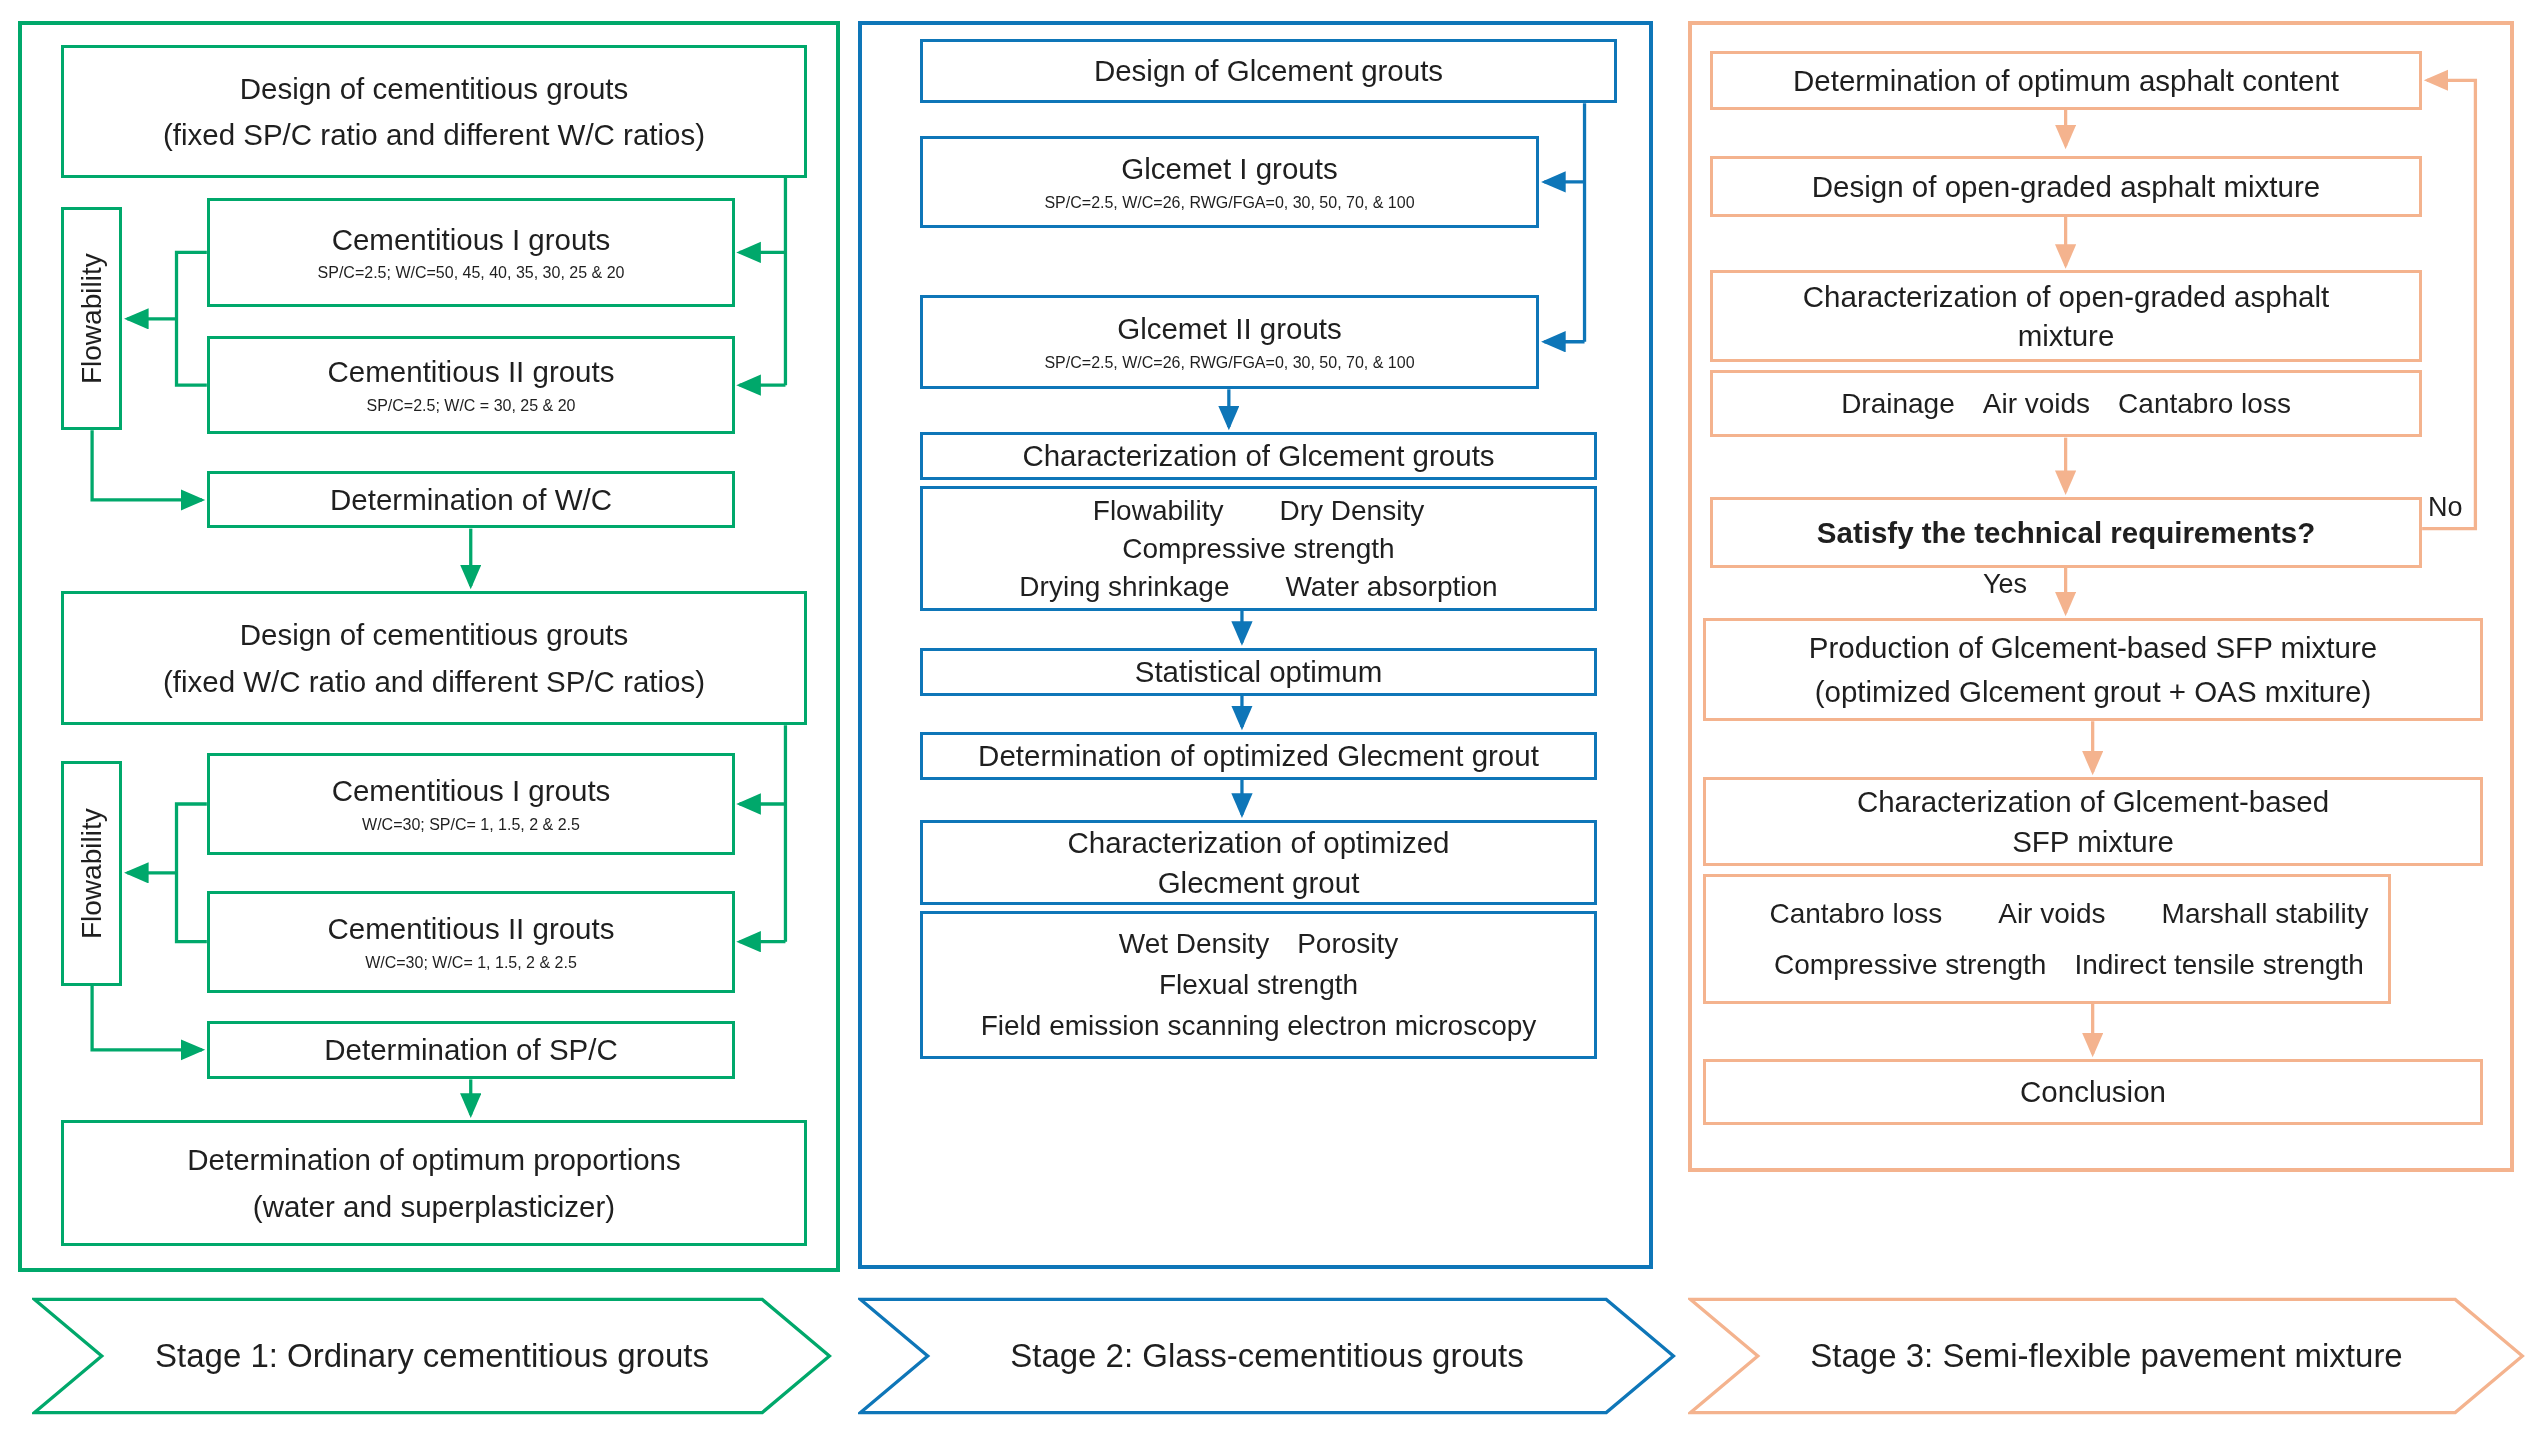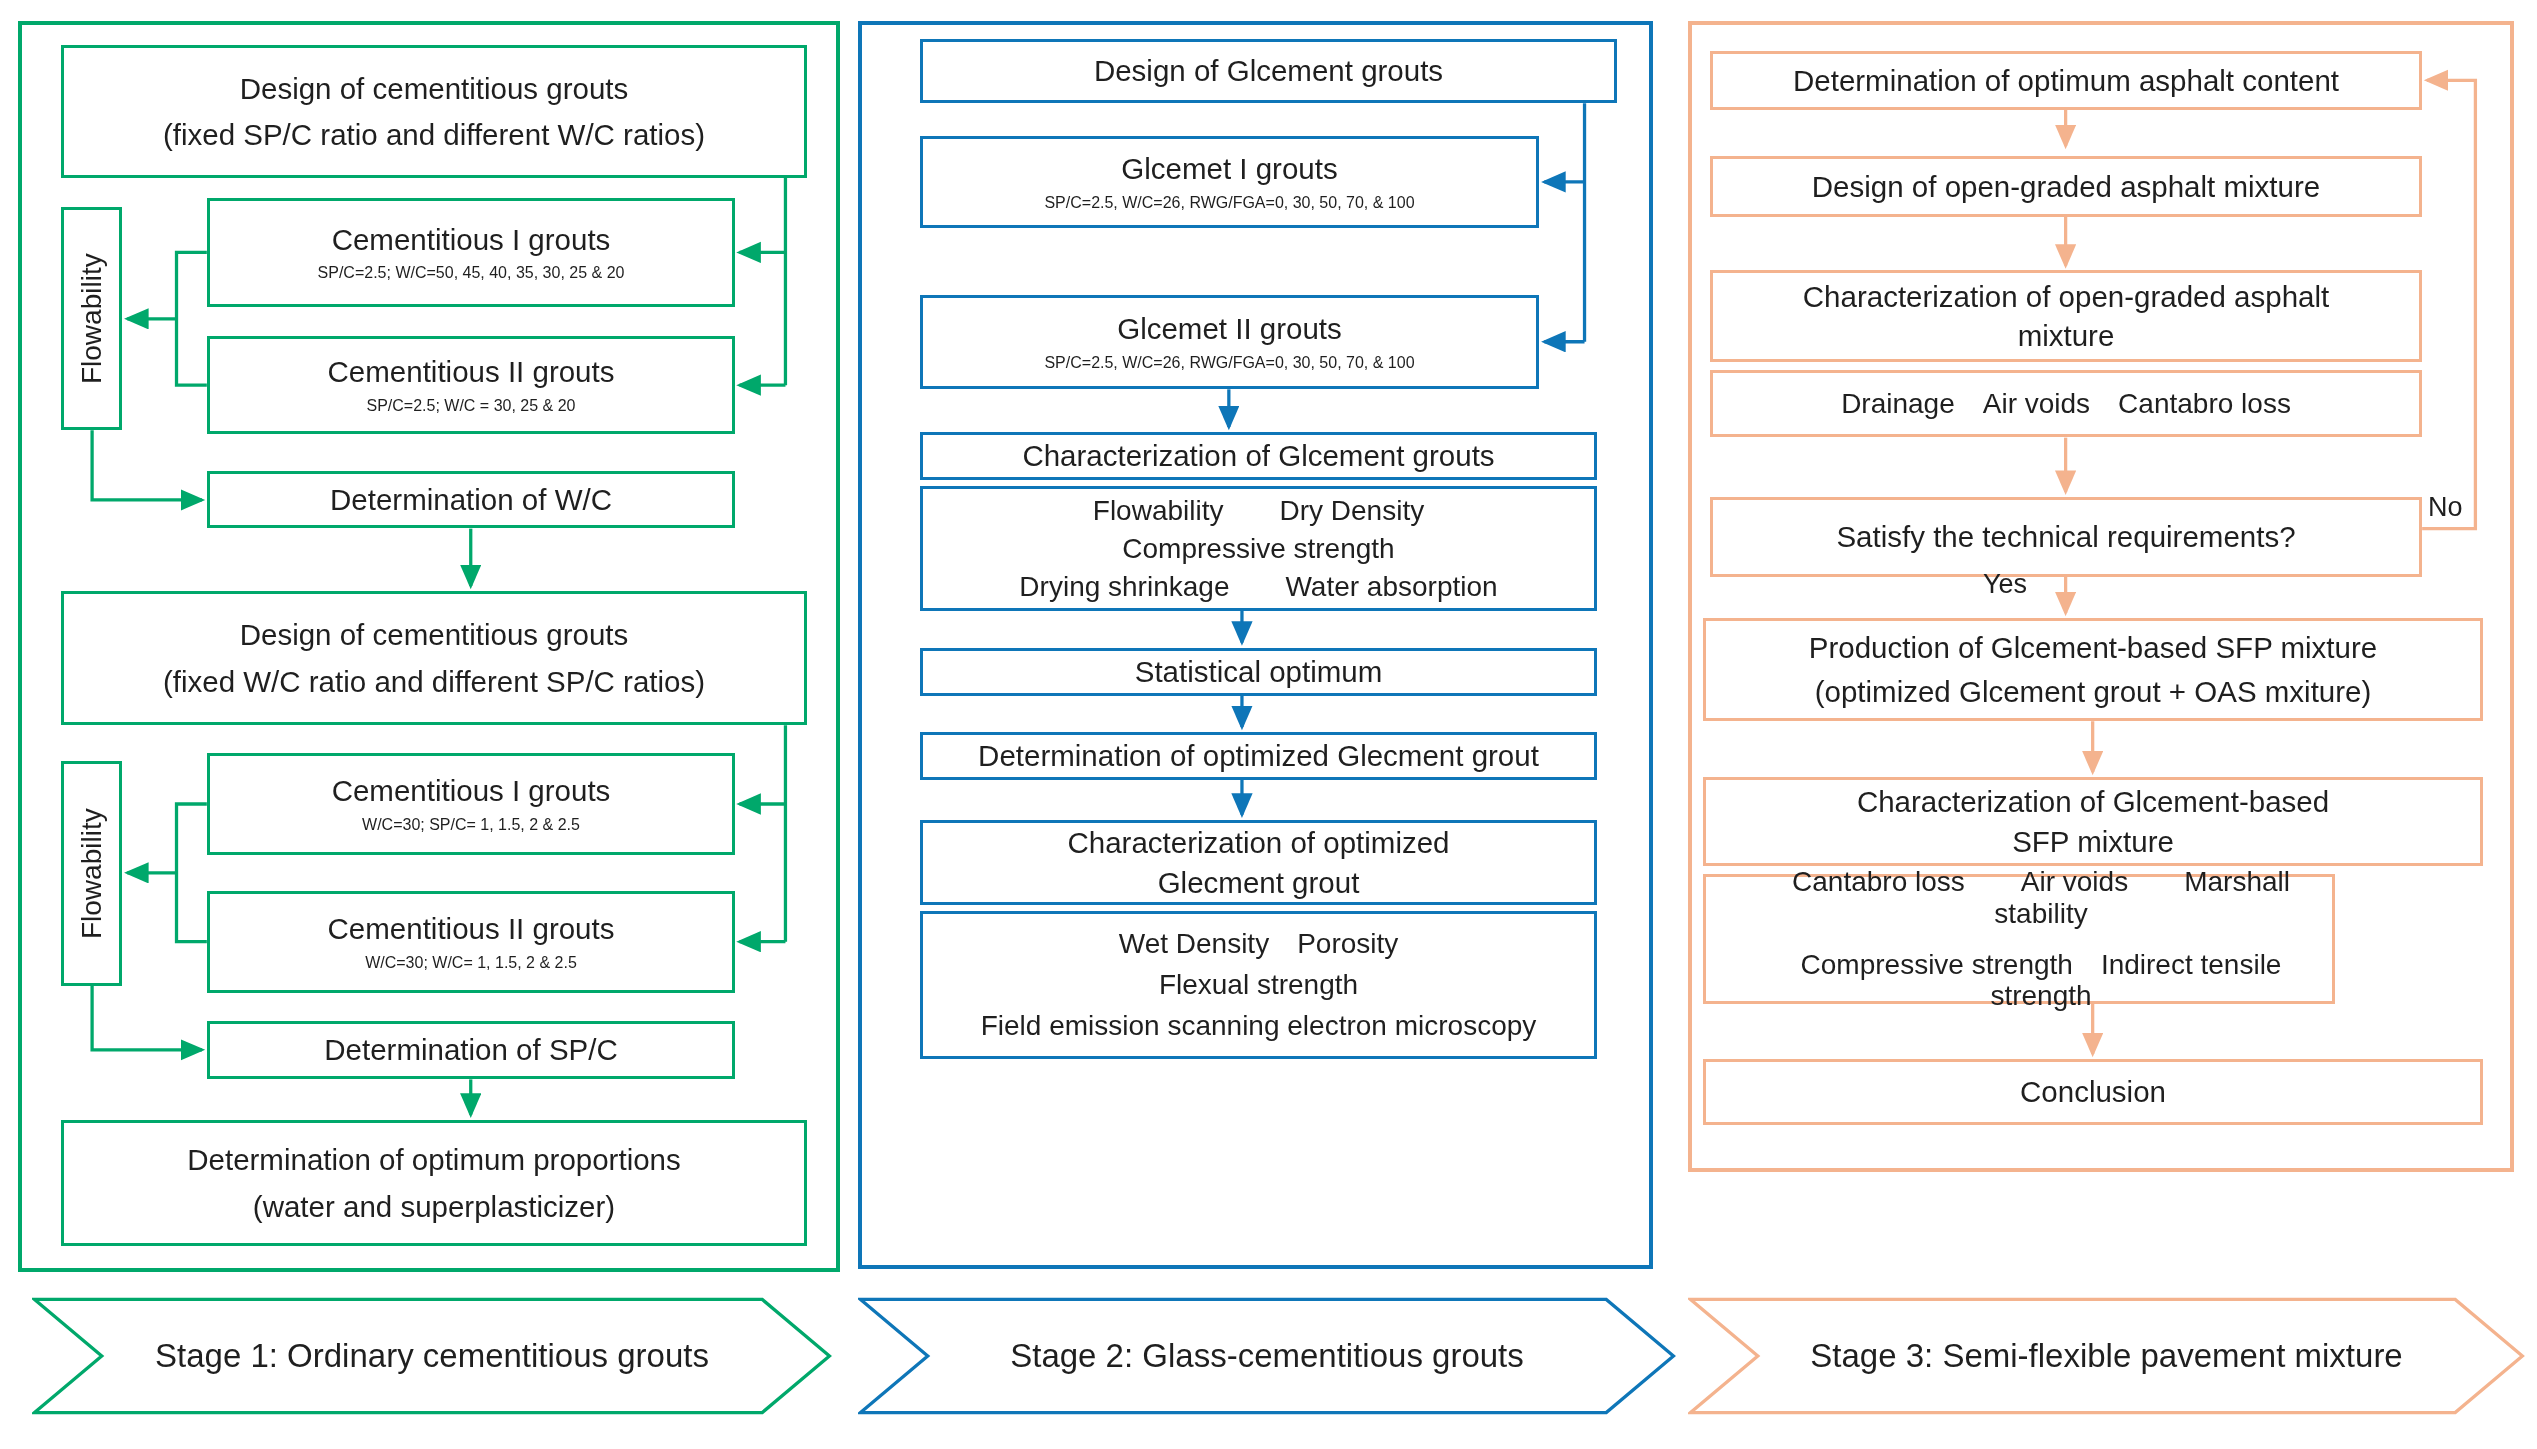--- a/index.html
+++ b/index.html
@@ -211,38 +211,38 @@
 
   <div class="box s3" style="left:1710px; top:270px; width:712px; height:92px; gap:6.6px;">
     <div class="t">Characterization of open-graded asphalt</div>
     <div class="t">mixture</div>
   </div>
 
   <div class="box s3" style="left:1710px; top:370px; width:712px; height:67px;">
     <div class="p">Drainage Air voids Cantabro loss</div>
   </div>
 
-  <div class="box s3" style="left:1710px; top:497px; width:712px; height:80px;">
+  <div class="box s3" style="left:1710px; top:497px; width:712px; height:71px;font-weight:bold;">
     <div class="t">Satisfy the technical requirements?</div>
   </div>
 
   <div class="floating" style="left:2428px; top:492px;">No</div>
   <div class="floating" style="left:1983px; top:569px;">Yes</div>
 
   <div class="box s3" style="left:1703px; top:618px; width:780px; height:103px; gap:11.5px;">
     <div class="t">Production of Glcement-based SFP mixture</div>
     <div class="t">(optimized Glcement grout + OAS mxiture)</div>
   </div>
 
   <div class="box s3" style="left:1703px; top:777px; width:780px; height:89px; gap:6.6px;">
     <div class="t">Characterization of Glcement-based</div>
     <div class="t">SFP mixture</div>
   </div>
 
-  <div class="box s3" style="left:1703px; top:874px; width:632px; height:130px; gap:19.7px;padding-left:44px;">
+  <div class="box s3" style="left:1703px; top:874px; width:688px; height:130px; gap:19.7px;padding-left:44px;">
     <div class="p">Cantabro loss  Air voids  Marshall stability</div>
     <div class="p">Compressive strength Indirect tensile strength</div>
   </div>
 
   <div class="box s3" style="left:1703px; top:1059px; width:780px; height:66px;">
     <div class="t">Conclusion</div>
   </div>
 
   <div class="bannerwrap" style="left:1688px; top:1297px; width:837px; height:118px;">
     <svg width="837" height="118" viewBox="0 0 1021 144">

